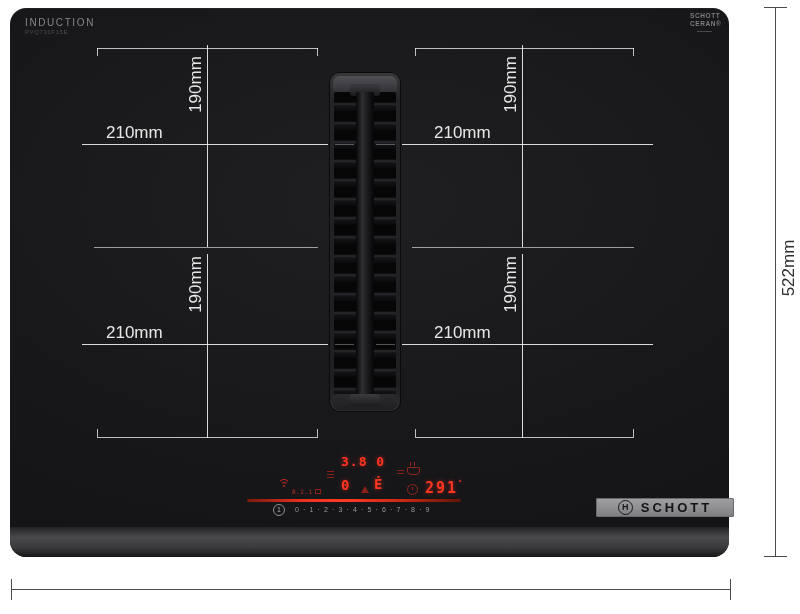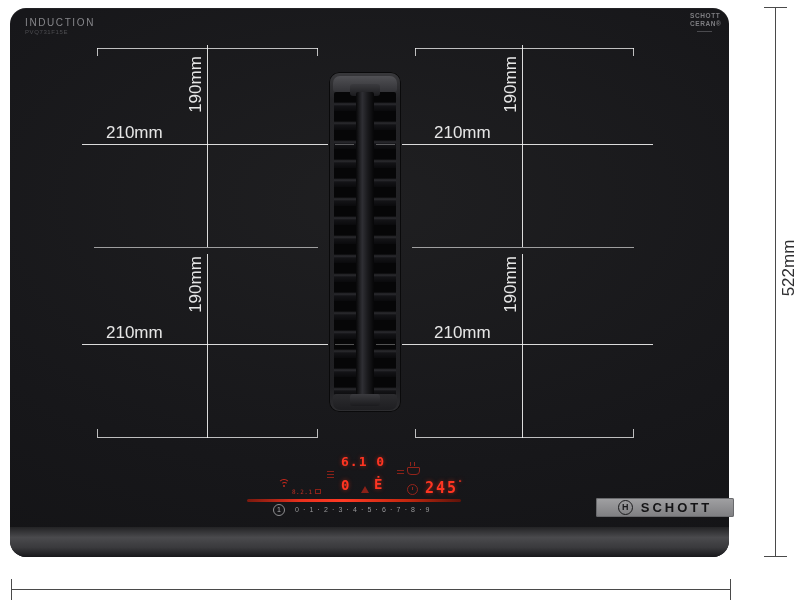--- a/index.html
+++ b/index.html
@@ -147,39 +147,39 @@
     <span class="wifi-arc" style="left:0;top:0;width:10px;height:10px;"></span>
     <span class="wifi-arc" style="left:2.5px;top:3px;width:5px;height:5px;"></span>
     <span class="abs" style="left:4.5px;top:6px;width:2px;height:2px;background:#c5291c;border-radius:50%;"></span>
   </div>
   <div class="abs aux" style="left:292px;top:488px;"><span>8.2.1</span><span class="aux-chip"></span></div>
   <div class="abs" style="left:327px;top:471px;">
     <div class="redbar" style="margin-bottom:2px;"></div>
     <div class="redbar" style="margin-bottom:2px;"></div>
     <div class="redbar"></div>
   </div>
-  <div class="abs seg" style="left:341px;top:454px;font-size:13px;letter-spacing:1px;">6.1 0</div>
+  <div class="abs seg" style="left:341px;top:454px;font-size:13px;letter-spacing:1px;">3.8 0</div>
   <div class="abs seg" style="left:341px;top:477px;font-size:14px;">0</div>
   <div class="abs tri" style="left:361px;top:486px;"></div>
   <div class="abs seg" style="left:374px;top:476px;font-size:14px;">Ė</div>
   <div class="abs" style="left:397px;top:470px;">
     <div class="redbar" style="margin-bottom:2px;"></div>
     <div class="redbar"></div>
   </div>
   <div class="abs" style="left:407px;top:462px;width:13px;height:12px;">
     <span class="pot-body"></span>
     <span class="steam-line" style="left:3px;"></span>
     <span class="steam-line" style="left:7px;"></span>
   </div>
   <div class="abs" style="left:407px;top:484px;">
     <div class="clock-face">
         <span class="clock-hand"></span>
       </div>
   </div>
-  <div class="abs seg" style="left:425px;top:479px;font-size:15px;letter-spacing:2px;"><span>245</span><span style="font-size:7px;vertical-align:top;">°</span></div>
+  <div class="abs seg" style="left:425px;top:479px;font-size:15px;letter-spacing:2px;"><span>291</span><span style="font-size:7px;vertical-align:top;">°</span></div>
   <div class="abs slider"></div>
 
   <div class="abs info-circle" style="left:273px;top:504px;">1</div>
   <div class="abs scale-text" style="left:295px;top:506px;">0 · 1 · 2 · 3 · 4 · 5 · 6 · 7 · 8 · 9</div>
 
   <div class="abs bosch-plate">
     <div class="bosch-symbol">H</div>
     <div class="bosch-word">SCHOTT</div>
   </div>
 

